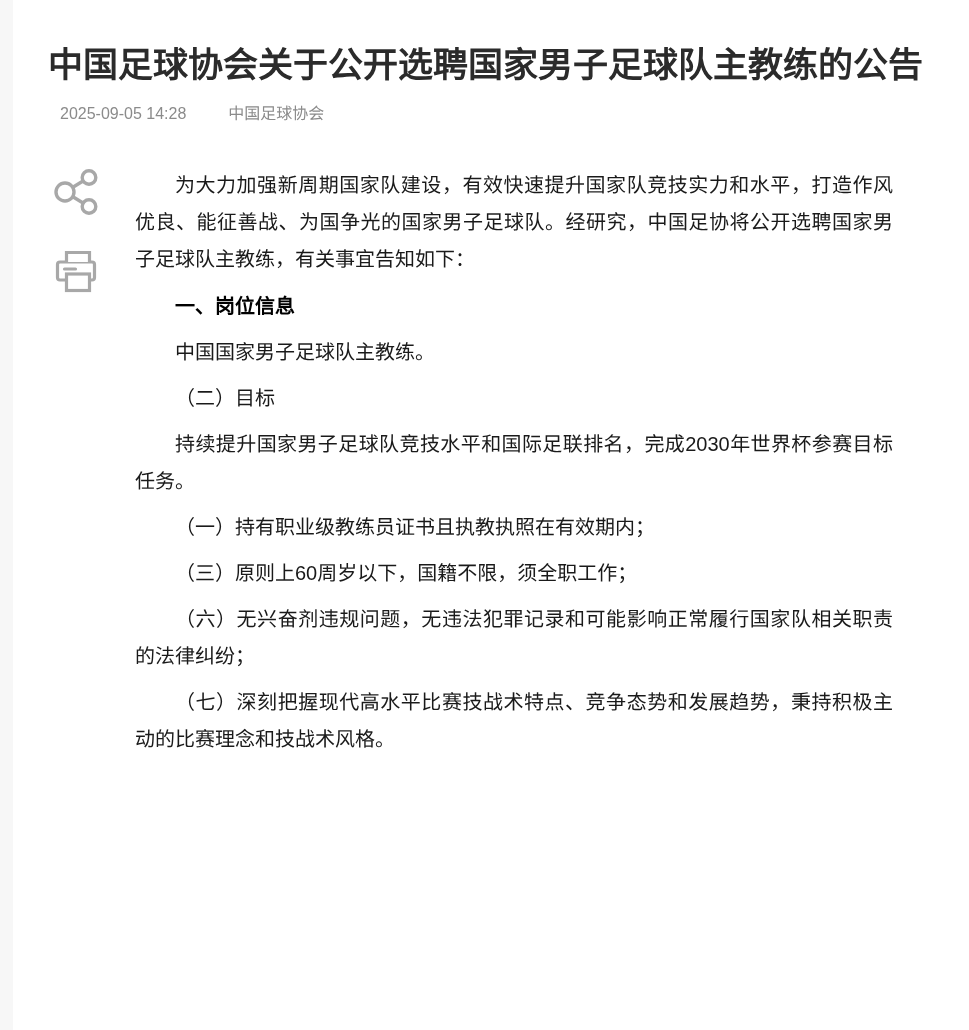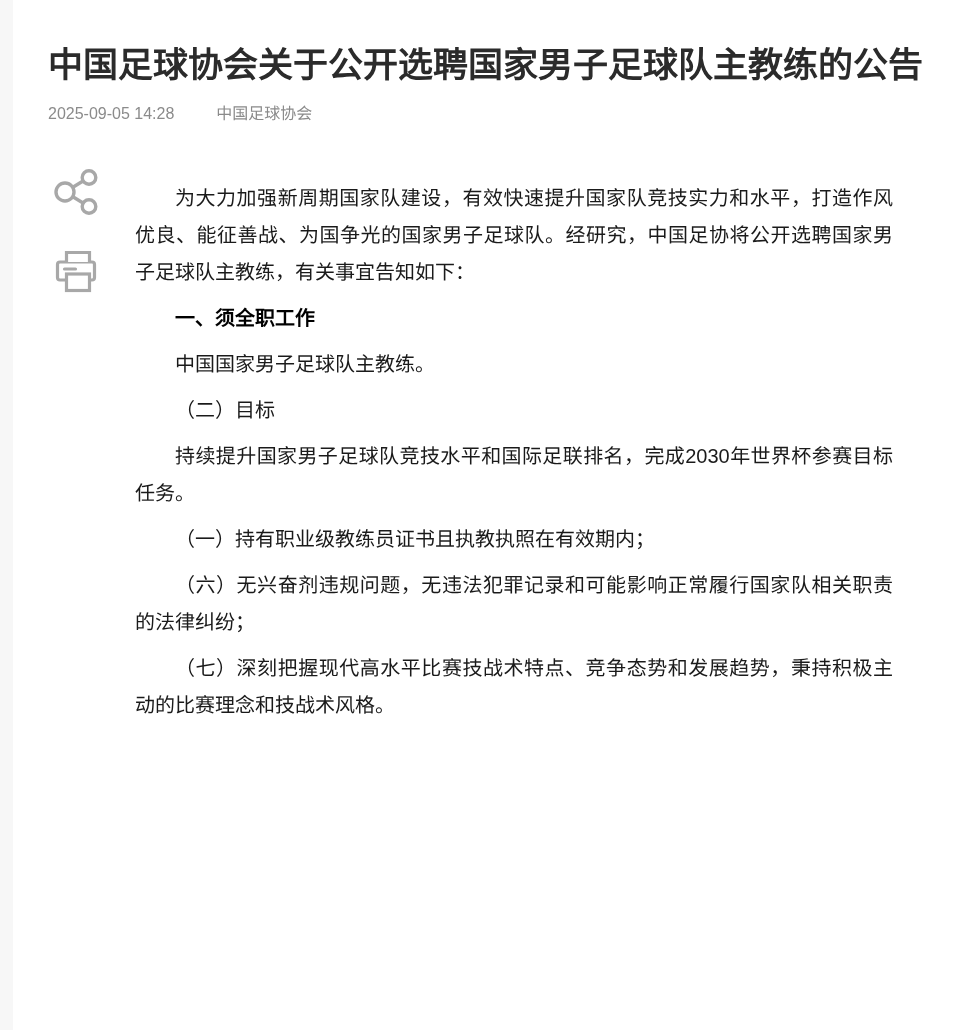--- a/index.html
+++ b/index.html
@@ -28,20 +28,21 @@
     line-height: 46px;
     font-weight: bold;
     color: var(--title, #2b2b2b);
     white-space: nowrap;
   }
   .meta {
     margin-top: 16px;
     font-size: 16px;
     line-height: 20px;
     color: var(--meta-text, #8b8b8b);
+    margin-left: 12px;
   }
   .meta .source { margin-left: 42px; }
   .body-wrap { display: flex; margin-top: 44px; }
   .rail {
     flex: none;
     width: 135px;
     padding-left: 52px;
     padding-top: 0px;
   }
   .rail-btn {
@@ -58,21 +59,21 @@
     width: 758px;
     font-size: 20px;
     line-height: 37px;
     color: var(--body-text, #1a1a1a);
     text-align: justify;
   }
   .content p {
     margin: 9px 0;
     text-indent: 2em;
   }
-  .content p:first-child { margin-top: 12px; }
+  .content p:first-child { margin-top: 0; font-family: Liberation Mono, monospace; }
   .content p.heading { font-weight: bold; color: #000000; }
 </style>
 </head>
 <body>
 
 <div class="page">
   <div class="edge-strip"></div>
 
   <div class="header">
     <h1 class="title">中国足球协会关于公开选聘国家男子足球队主教练的公告</h1>
@@ -101,22 +102,23 @@
             <path d="M14.5 15 V5.5 H37.5 V15" fill="#ffffff"></path>
             <rect x="14.5" y="27" width="23" height="16.5" fill="#ffffff"></rect>
             <line x1="12.5" y1="22" x2="23.5" y2="22" stroke-linecap="round"></line>
           </svg>
         </span>
       </button>
     </div>
 
     <div class="content">
         <p>为大力加强新周期国家队建设，有效快速提升国家队竞技实力和水平，打造作风优良、能征善战、为国争光的国家男子足球队。经研究，中国足协将公开选聘国家男子足球队主教练，有关事宜告知如下：</p>
-        <p class="heading">一、须全职工作</p>
+        <p class="heading">一、岗位信息</p>
         <p>中国国家男子足球队主教练。</p>
         <p>（二）目标</p>
         <p>持续提升国家男子足球队竞技水平和国际足联排名，完成2030年世界杯参赛目标任务。</p>
         <p>（一）持有职业级教练员证书且执教执照在有效期内；</p>
+        <p>（三）原则上60周岁以下，国籍不限，须全职工作；</p>
         <p>（六）无兴奋剂违规问题，无违法犯罪记录和可能影响正常履行国家队相关职责的法律纠纷；</p>
         <p>（七）深刻把握现代高水平比赛技战术特点、竞争态势和发展趋势，秉持积极主动的比赛理念和技战术风格。</p>
       </div>
   </div>
 </div>
 
 </body></html>

